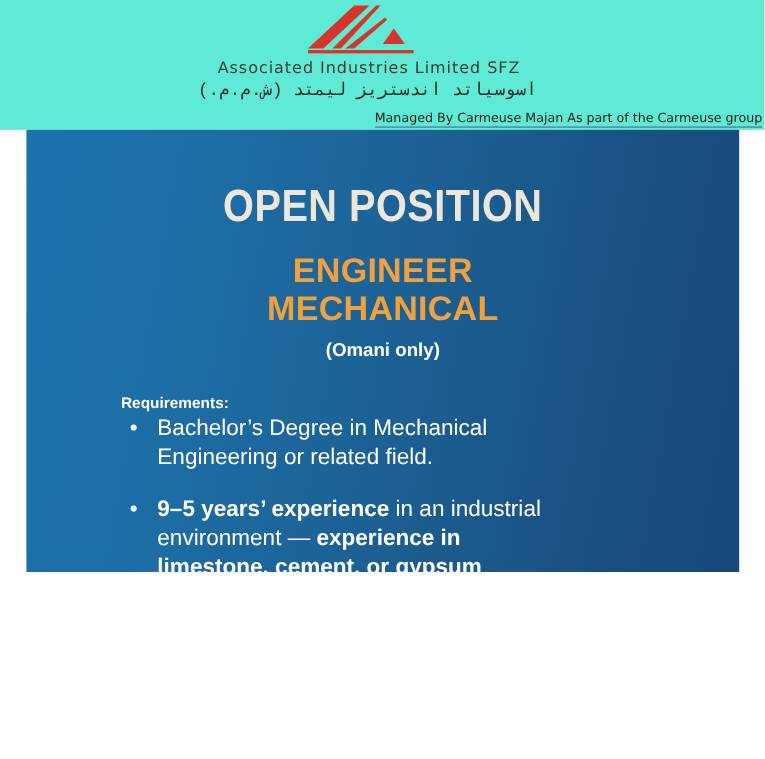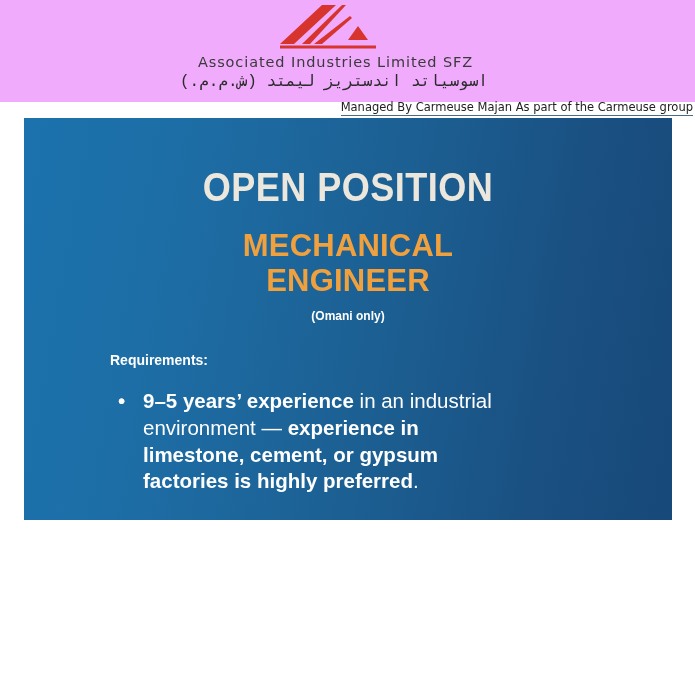--- a/index.html
+++ b/index.html
@@ -13,22 +13,22 @@
     font-family: "Liberation Sans", sans-serif;
     overflow: hidden;
     position: relative;
   }
 
   
   #header {
     position: absolute;
     left: 0; top: 0;
     width: 695px;
-    height: 102px;
-    background: #f0abfc;
+    height: 118px;
+    background: #5eead4;
   }
   #logo-block {
     position: absolute;
     left: 183px;
     top: 4px;
     width: 305px;
     text-align: center;
   }
   #logo-mark {
     width: 120px;
@@ -93,21 +93,21 @@
     font-weight: bold;
     line-height: 1.12;
     margin: 0;
     padding-top: 18px;
     letter-spacing: 0.2px;
   }
 
   #omani-only {
     text-align: center;
     color: #ffffff;
-    font-size: 12px;
+    font-size: 17px;
     font-weight: bold;
     margin: 0;
     padding-top: 11px;
   }
 
   #requirements-block {
     margin: 0;
     padding: 29px 0 0 86px;
     color: #ffffff;
   }
@@ -171,30 +171,30 @@
   </div>
 
   <div id="managed-by">Managed By Carmeuse Majan As part of the Carmeuse group</div>
 </div>
 
 <div id="blue-panel">
 
   <div id="open-position">OPEN POSITION</div>
 
   <div id="job-title">
+    <div>ENGINEER</div>
     <div>MECHANICAL</div>
-    <div>ENGINEER</div>
   </div>
 
   <div id="omani-only">(Omani only)</div>
 
   <div id="requirements-block">
     <div id="requirements-heading">Requirements:</div>
     <ul class="req-list" id="req-list">
-        <li class="req-item"><span class="req-bullet">•</span></li>
+        <li class="req-item"><span class="req-bullet">•</span><span><span>Bachelor’s Degree in Mechanical Engineering or related field.</span></span></li>
         <li class="req-item"><span class="req-bullet">•</span><span><b>9–5 years’ experience</b><span> in an industrial environment — </span><b>experience in limestone, cement, or gypsum factories is highly preferred</b><span>.</span></span></li>
       </ul>
   </div>
 </div>
 
 <div id="footer">
   
   
 </div>
 

